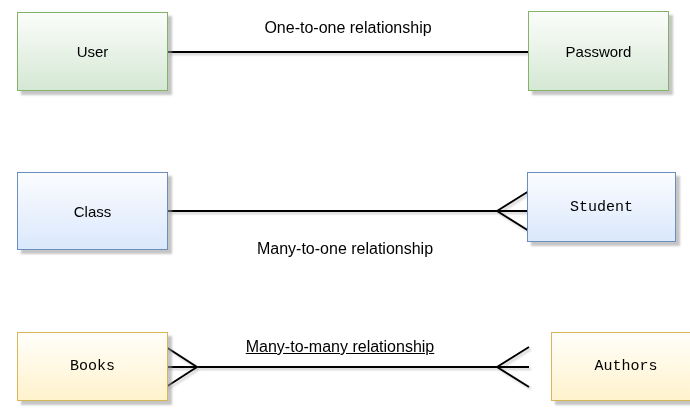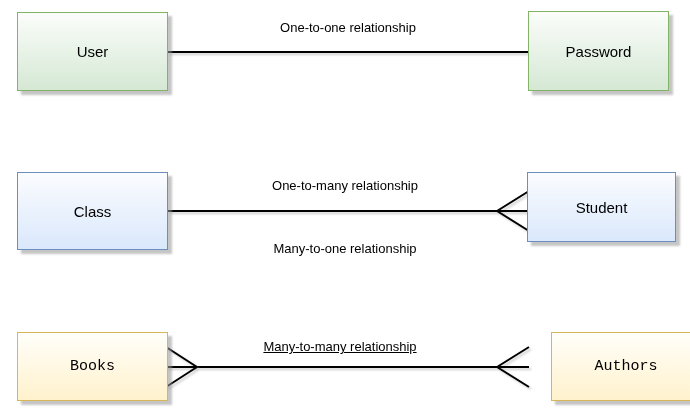--- a/index.html
+++ b/index.html
@@ -47,33 +47,33 @@
     border: 1px solid #6c8ebf;
     background: linear-gradient(180deg, #fbfcfe 0%, #dae8fc 100%);
   }
   .entity.yellow {
     border: 1px solid #d6b656;
     background: linear-gradient(180deg, #fffefa 0%, #fff2cc 100%);
     font-family: Liberation Mono, monospace;
   }
   .edge-label {
     position: absolute;
-    font-size: 13px;
+    font-size: 16px;
     line-height: 18px;
     color: #000000;
     text-align: center;
     white-space: nowrap;
   }
   
   #box-user     { left: 17px;  top: 12px;  width: 151px; height: 79px; }
   #box-password { left: 528px; top: 11px;  width: 141px; height: 80px; }
   #label-one-to-one { left: 198px; top: 19px; width: 300px; }
   
   #box-class    { left: 17px;  top: 172px; width: 151px; height: 78px; }
-  #box-student  { left: 527px; top: 172px; width: 149px; height: 70px; }
+  #box-student  { left: 527px; top: 172px; width: 149px; height: 70px; font-family: Liberation Mono, monospace; }
   #label-one-to-many { left: 195px; top: 177px; width: 300px; }
   #label-many-to-one { left: 195px; top: 240px; width: 300px; }
   
   #box-books    { left: 17px;  top: 332px; width: 151px; height: 69px; }
   #box-authors  { left: 527px; top: 332px; width: 150px; height: 69px; margin-left: 24px; }
   #label-many-to-many { left: 190px; top: 338px; width: 300px; text-decoration: underline; }
 </style>
 </head>
 <body>
 
@@ -98,21 +98,20 @@
     <span>Password</span>
   </div>
   <div class="edge-label" id="label-one-to-one">One-to-one relationship</div>
 
   <div class="entity blue" id="box-class">
     <span>Class</span>
   </div>
   <div class="entity blue" id="box-student">
     <span>Student</span>
   </div>
-  <div class="edge-label" id="label-one-to-many">One-to-many relationship</div>
   <div class="edge-label" id="label-many-to-one">Many-to-one relationship</div>
 
   <div class="entity yellow" id="box-books">
     <span>Books</span>
   </div>
   <div class="entity yellow" id="box-authors">
     <span>Authors</span>
   </div>
   <div class="edge-label" id="label-many-to-many">Many-to-many relationship</div>
 

